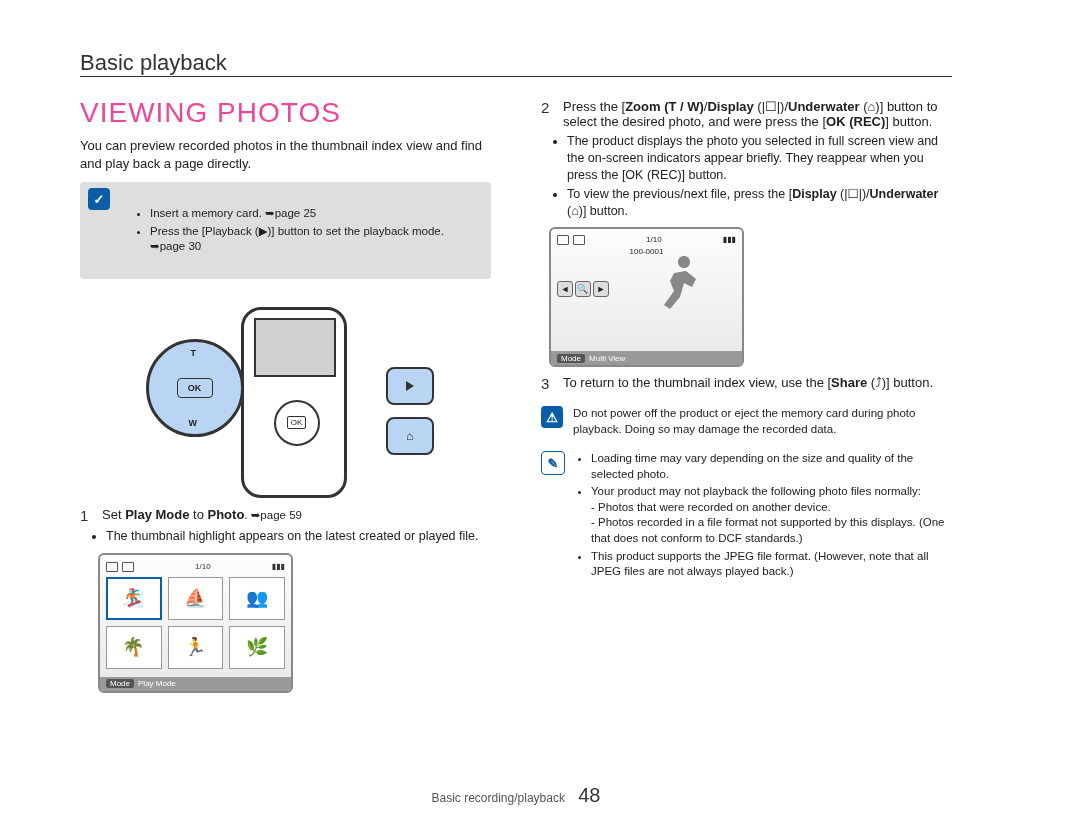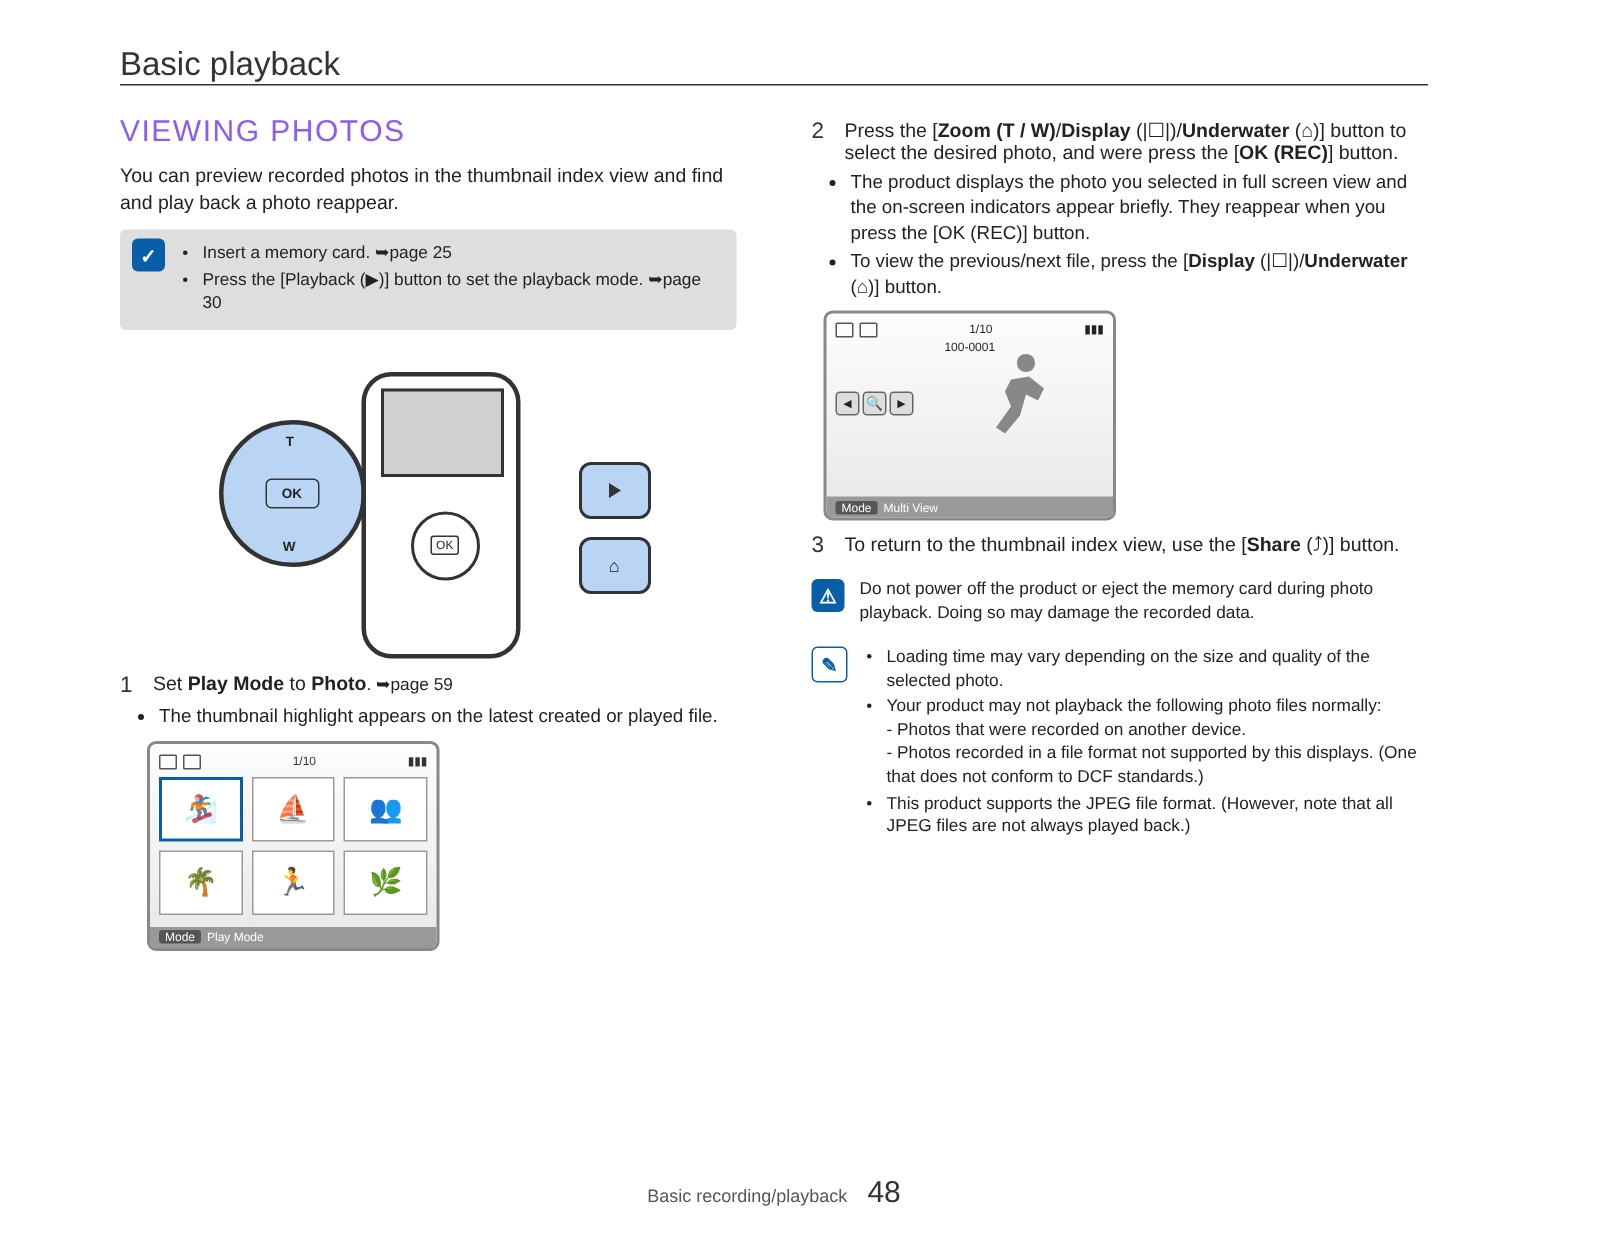--- a/index.html
+++ b/index.html
@@ -1,25 +1,25 @@
 <!DOCTYPE html>
 <html><head>
 <meta charset="utf-8">
 <style>
   html,body{margin:0;padding:0;font-family:Arial,Helvetica,sans-serif;font-size:13px;color:#222;background:#fff}
-  .page{width:1032px;height:825px;box-sizing:border-box;padding:30px 80px 20px;position:relative}
+  .page{width:1032px;height:825px;box-sizing:border-box;padding:50px 80px 20px;position:relative}
   .hrule{border-top:1px solid #333;margin-bottom:14px}
   .h1{font-size:22px;font-weight:400;color:#333;margin-bottom:0}
   .columns{display:flex;gap:50px;margin-top:10px}
   .col{flex:1;min-width:0}
-  .heading{color:#8b5cf6;font-size:20px;letter-spacing:1px;margin:6px 0 8px}
+  .heading{color:#ec4899;font-size:28px;letter-spacing:1px;margin:6px 0 8px}
   p{margin:4px 0 10px;line-height:1.35}
   .tipbox{display:flex;background:#dedede;border-radius:4px;padding:6px 8px;margin:6px 0 18px}
   .tipicon{width:22px;height:22px;border-radius:4px;background:#0a5ea8;color:#fff;display:flex;align-items:center;justify-content:center;font-weight:bold;margin-right:8px;flex:0 0 22px}
-  ul.tight{margin:1px;padding-left:16px}
+  ul.tight{margin:16px;padding-left:16px}
   ul.tight li{margin:2px 0;font-size:11.5px;line-height:1.35}
   .step{display:flex;gap:8px;margin:8px 0 4px}
   .stepnum{font-size:15px;width:14px;color:#333}
   .steptext{flex:1}
   .stepbullets{margin:4px 0 8px 14px;padding-left:12px}
   .stepbullets li{font-size:12.5px;line-height:1.35;margin-bottom:2px}
   .bold{font-weight:bold}
   .pgref{font-size:11.5px}
   .illus{width:340px;height:200px;margin:0 auto 10px;position:relative}
   .camerabody{position:absolute;left:125px;top:10px;width:100px;height:185px;border:3px solid #333;border-radius:20px;background:#fff}
@@ -58,21 +58,21 @@
 <body>
 
 <div class="page">
   <div class="h1">Basic playback</div>
   <div class="hrule"></div>
 
   <div class="columns">
 
     <div class="col">
       <div class="heading">VIEWING PHOTOS</div>
-      <p>You can preview recorded photos in the thumbnail index view and find and play back a photo reappear.</p>
+      <p>You can preview recorded photos in the thumbnail index view and find and play back a page directly.</p>
 
       <div class="tipbox">
         <div class="tipicon">✓</div>
         <ul class="tight">
           <li>Insert a memory card. ➥page 25</li>
           <li>Press the [Playback (▶)] button to set the playback mode. ➥page 30</li>
         </ul>
       </div>
 
       <div class="illus">

